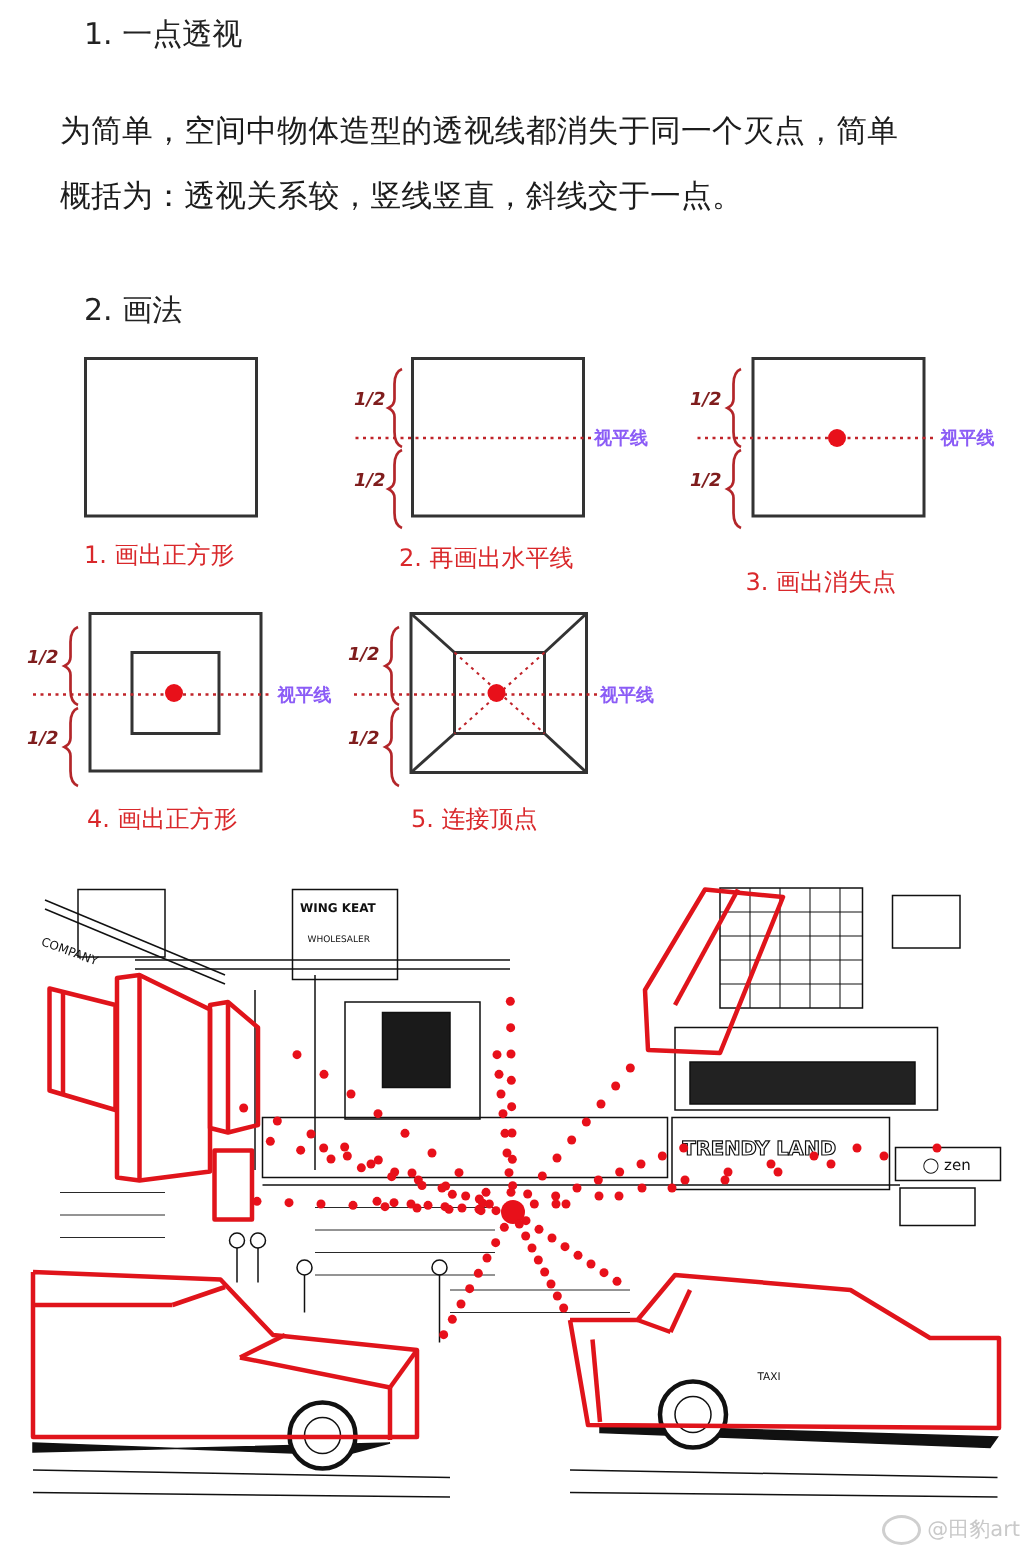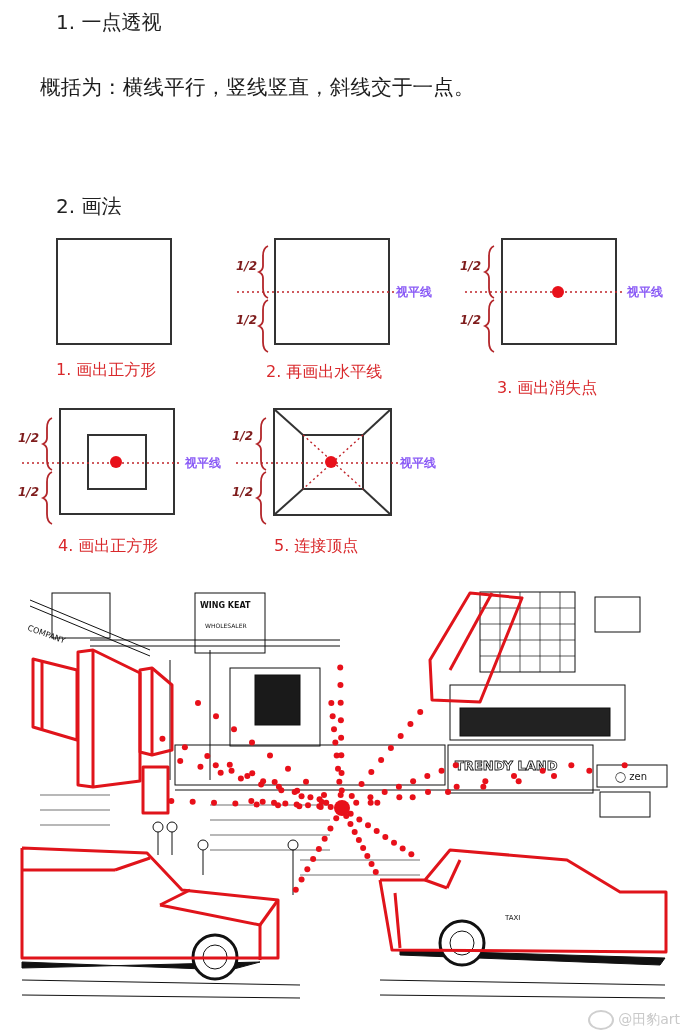--- a/index.html
+++ b/index.html
@@ -15,21 +15,22 @@
   .hl { font-size:12px; font-weight:bold; color:#8b5cf6; white-space:nowrap; }
   svg { position:absolute; overflow:visible; }
   .wm { right:10px; bottom:4px; font-size:14px; color:#c9c9c9; display:flex; align-items:center; gap:4px; }
   .wm .logo { width:22px; height:16px; border:2px solid #cfcfcf; border-radius:50%; display:inline-block; }
 </style>
 </head>
 <body>
 
 <div class="abs h1">1. 一点透视</div>
 <div class="abs para">
-  <div>概括为：横线平行，竖线竖直，斜线交于一点。</div>
+  <div>为简单，空间中物体造型的透视线都消失于同一个灭点，简单</div>
+  <div>概括为：透视关系较，竖线竖直，斜线交于一点。</div>
 </div>
 
 <div class="abs h2">2. 画法</div>
 
 <svg style="left:0;top:0;" width="690" height="1034">
   <rect x="57" y="239" width="114" height="105" fill="none" stroke="#333" stroke-width="2"></rect>
 </svg>
 <div class="abs cap" style="left:56px;top:360px;">1. 画出正方形</div>
 
 <svg style="left:0;top:0;" width="690" height="1034">

